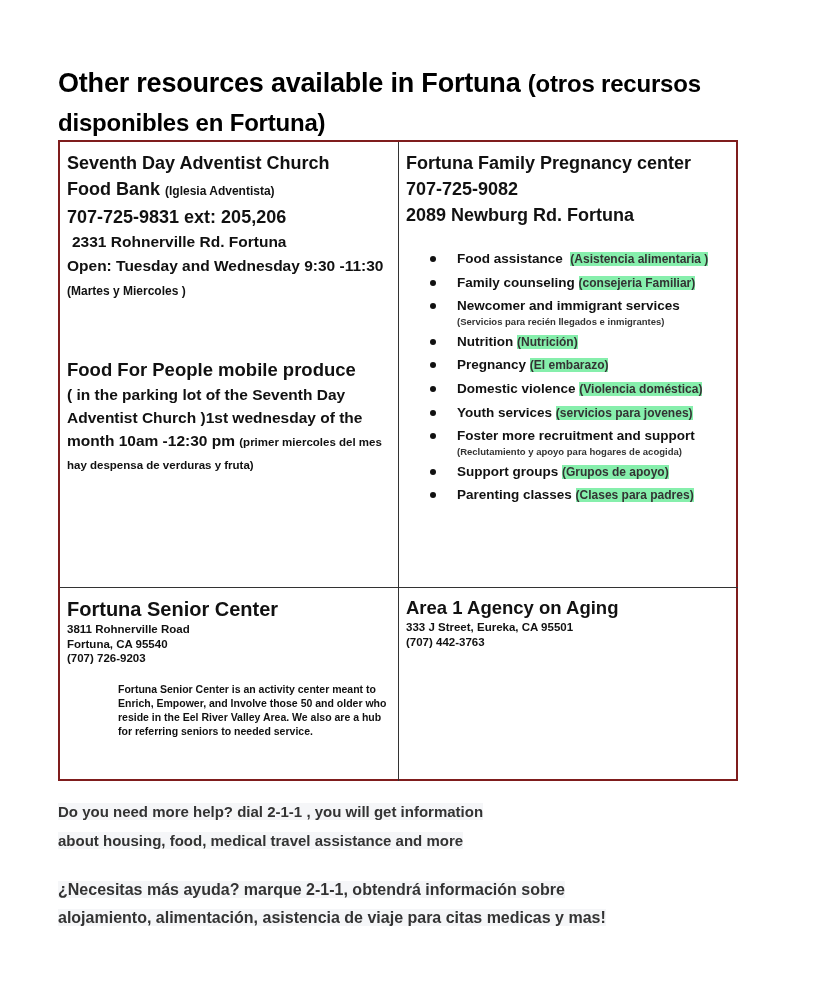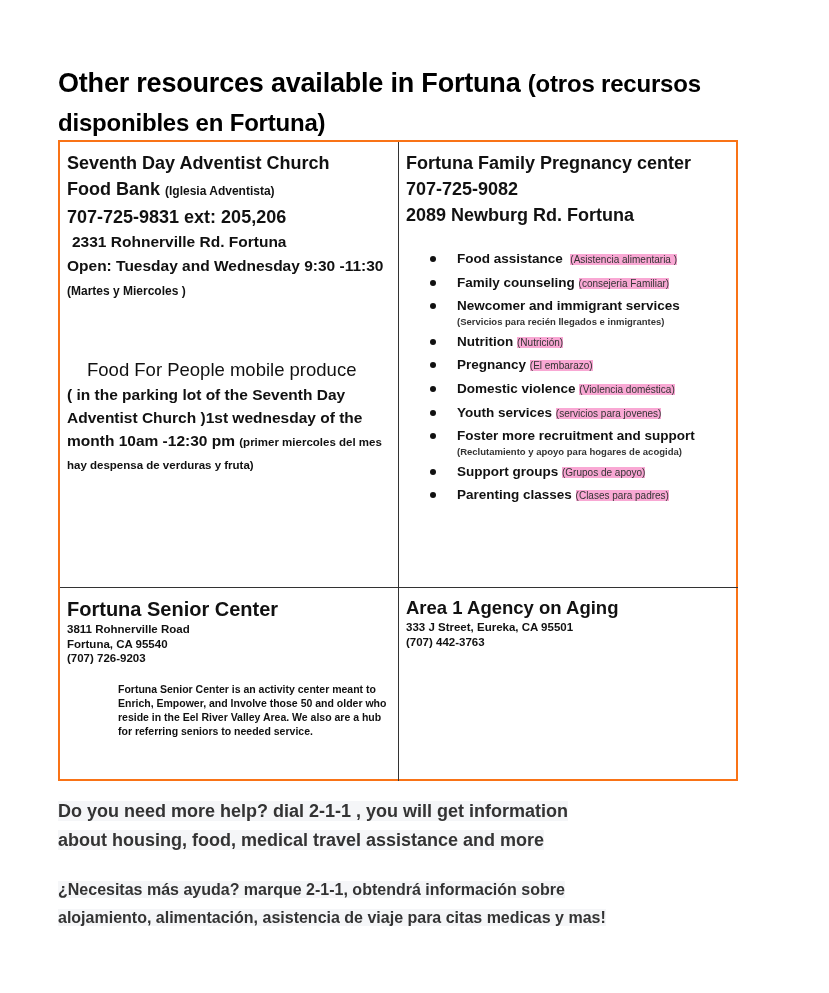--- a/index.html
+++ b/index.html
@@ -28,21 +28,21 @@
     }
     .page-title .sub {
       font-size: 24px;
     }
     .resource-table {
       position: absolute;
       left: 58px;
       top: 140px;
       width: 680px;
       height: 641px;
-      border: 2px solid #f97316;
+      border: 2px solid #7f1d1d;
       box-sizing: border-box;
     }
     .cell {
       position: absolute;
       box-sizing: border-box;
     }
     .cell-tl { left: 0; top: 0; width: 339px; height: 446px; border-right: 1.5px solid #333; border-bottom: 1.5px solid #333; }
     .cell-tr { left: 339px; top: 0; width: 339px; height: 446px; border-bottom: 1.5px solid #333; }
     .cell-bl { left: 0; top: 446px; width: 339px; height: 193px; border-right: 1.5px solid #333; padding-left: 6px; }
     .cell-br { left: 339px; top: 446px; width: 339px; height: 193px; }
@@ -73,24 +73,23 @@
     }
     .indent1 { padding-left: 5px; }
     .fp-block {
       position: absolute;
       left: 7px;
       top: 215px;
       width: 325px;
     }
     .fp-title {
       font-size: 18.5px;
-      font-weight: normal;
+      font-weight: bold;
       line-height: 26px;
       color: #111;
-      margin-left: 20px;
     }
     .fp-body {
       font-size: 15.5px;
       font-weight: bold;
       line-height: 23px;
       color: #111;
     }
     .fp-spanish {
       font-size: 11.5px;
       font-weight: bold;
@@ -126,24 +125,24 @@
     .ffr-list li .bullet {
       position: absolute;
       left: 3px;
       top: 7px;
       width: 6px;
       height: 6px;
       border-radius: 50%;
       background: #111;
     }
     .ffr-list .es {
-      font-size: 10px;
-      font-weight: normal;
+      font-size: 12px;
+      font-weight: bold;
       color: #333;
-      background: #f9a8d4;
+      background: #86efac;
     }
     .ffr-list .es-block {
       display: block;
       font-size: 9.5px;
       font-weight: bold;
       line-height: 13px;
       color: #333;
     }
 
     
@@ -215,21 +214,21 @@
       border-radius: 50%;
       background: #111;
     }
 
     
     .help-en {
       position: absolute;
       left: 58px;
       top: 797px;
       width: 700px;
-      font-size: 18px;
+      font-size: 15px;
       font-weight: bold;
       line-height: 29px;
       color: #333;
     }
     .help-en span, .help-es span {
       background: #f5f6f8;
     }
     .help-es {
       position: absolute;
       left: 58px;

